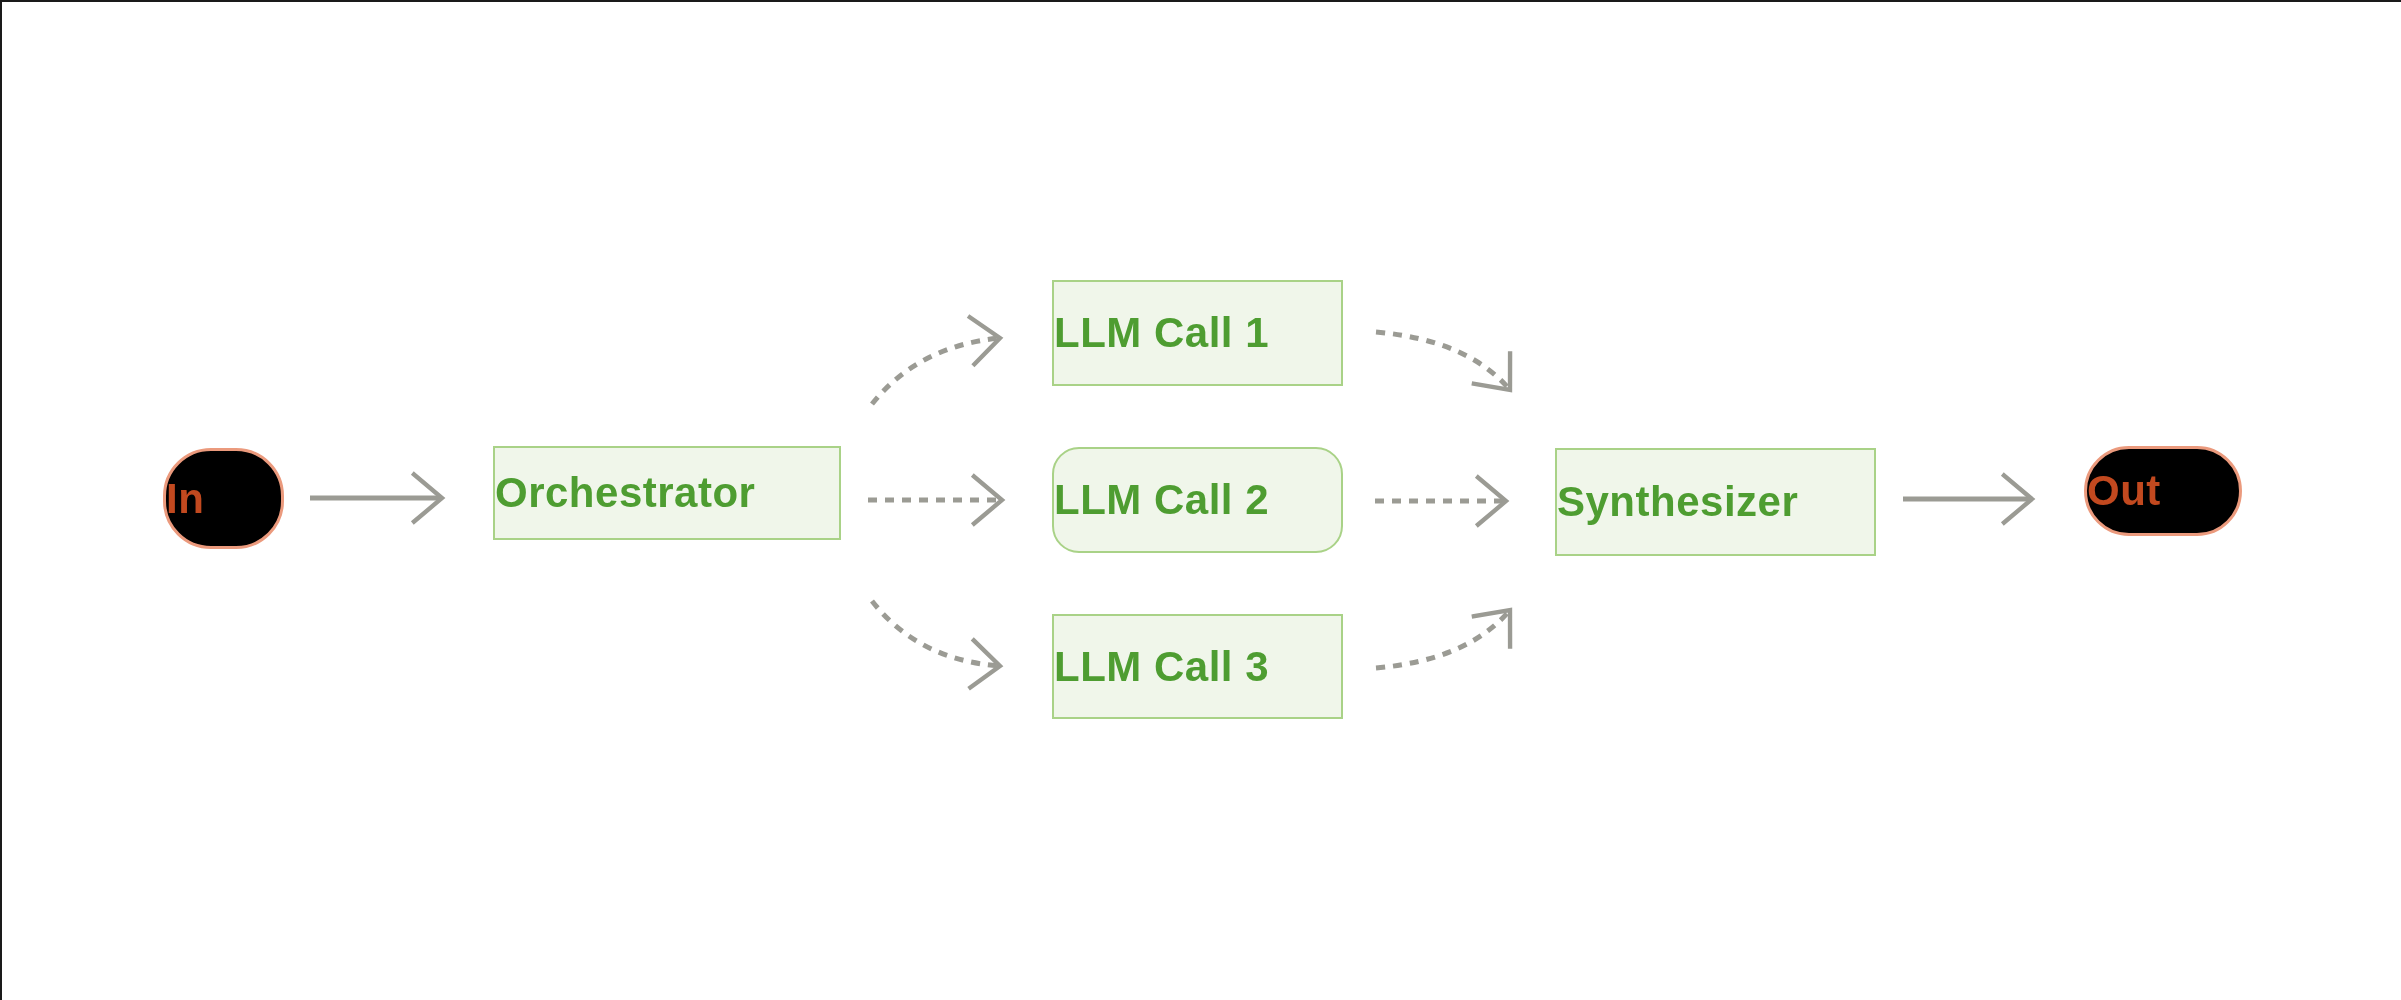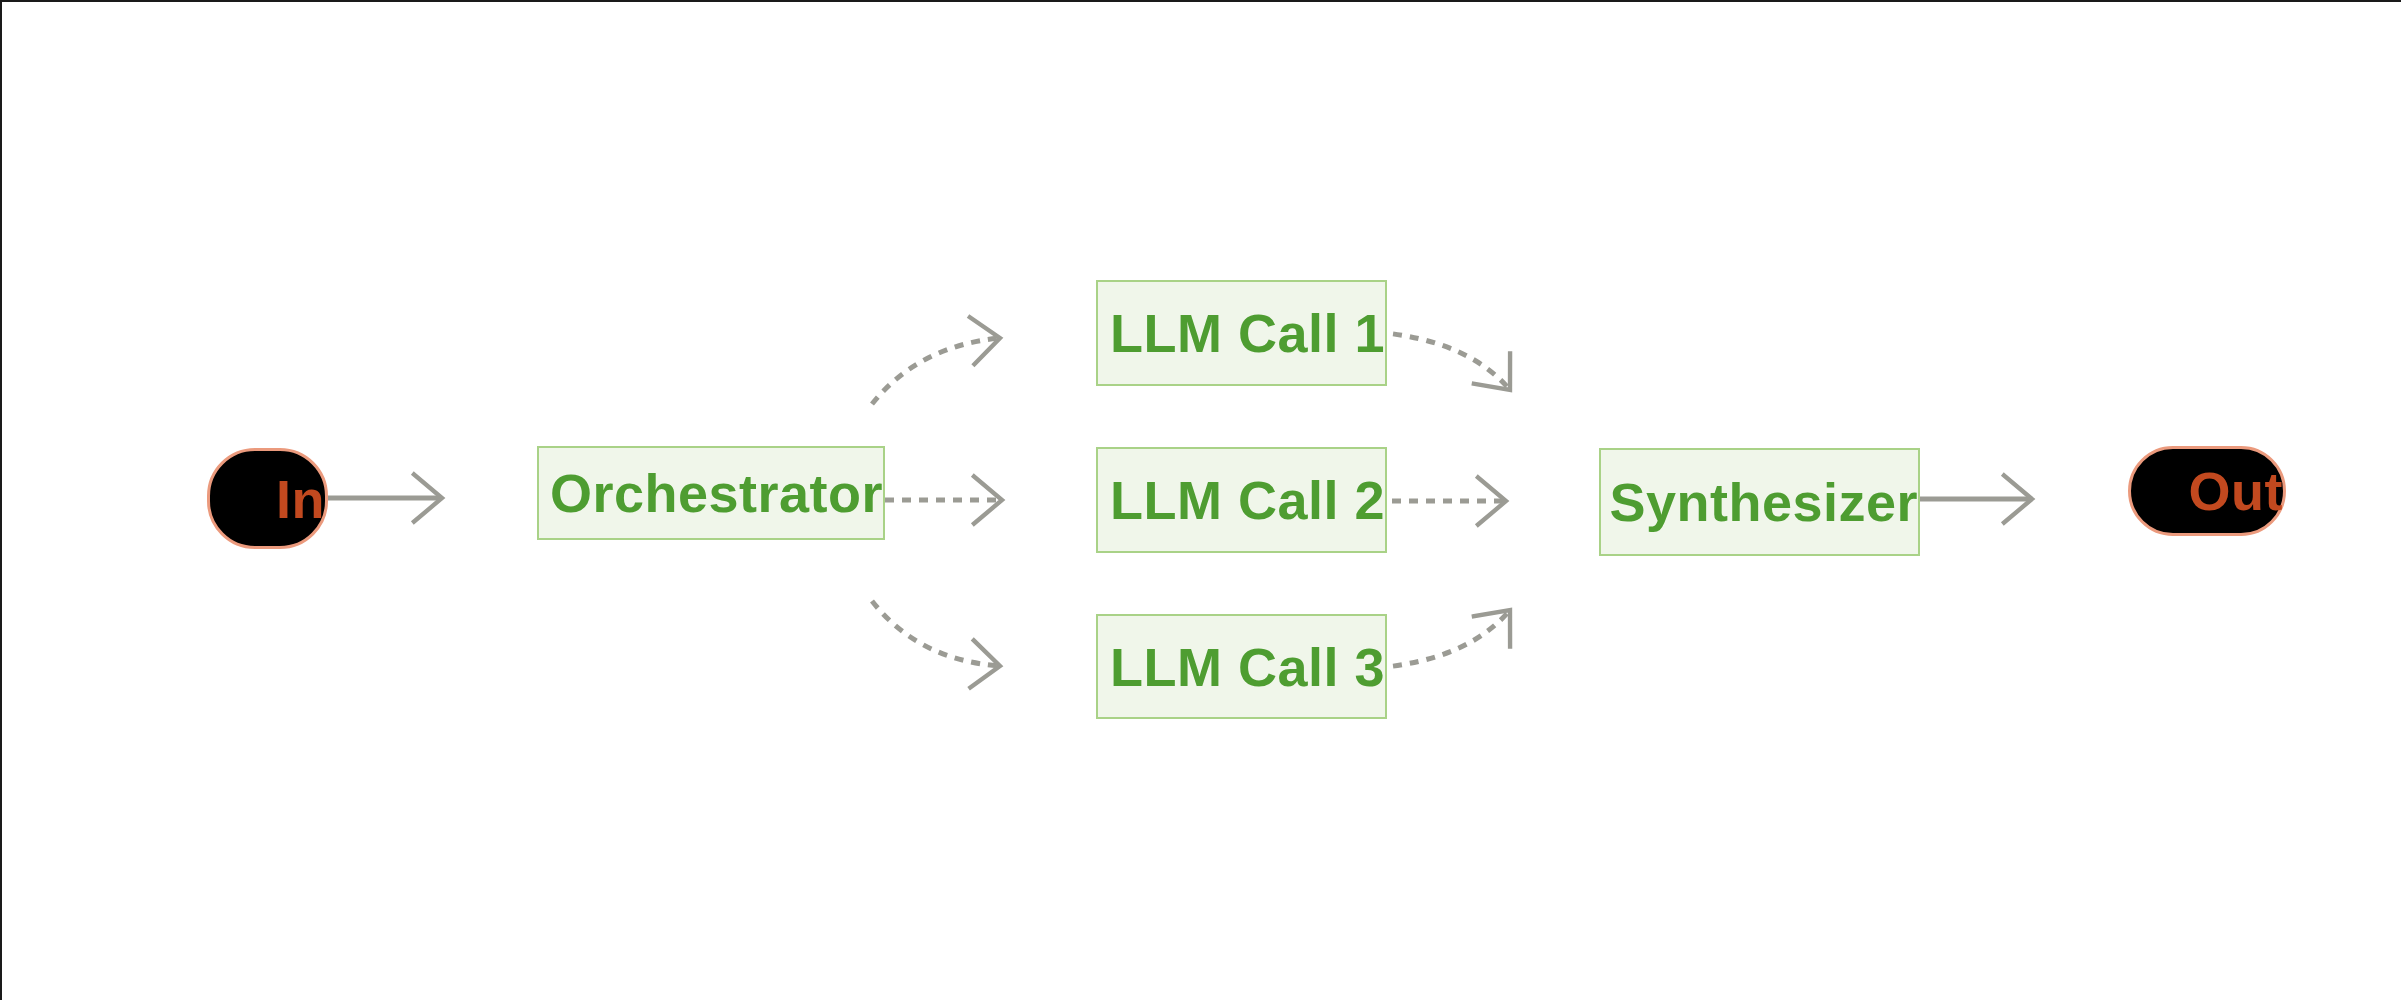--- a/index.html
+++ b/index.html
@@ -25,41 +25,40 @@
   .edge-left {
     position: absolute;
     left: 0; top: 0;
     width: 2px; height: 100%;
     background: #1a1a1a;
   }
   .node {
     position: absolute;
     display: flex;
     align-items: center;
-    justify-content: flex-end;
+    justify-content: flex-start;
     box-sizing: border-box;
     font-weight: 700;
-    font-size: 54px;
+    font-size: 42px;
     letter-spacing: 0.5px;
-    margin-left: 44px;
   }
   .process {
     background: #f0f6ea;
     border: 2px solid #a9d287;
     color: #4e9d31;
   }
   .terminal {
     background: #000000;
     border: 3px solid #eb9a7d;
     color: #c2491f;
   }
   #node-in        { left: 163px;  top: 448px; width: 121px; height: 101px; border-radius: 48px; }
   #node-orch      { left: 493px;  top: 446px; width: 348px; height: 94px; }
   #node-llm1      { left: 1052px; top: 280px; width: 291px; height: 106px; }
-  #node-llm2      { left: 1052px; top: 447px; width: 291px; height: 106px; }
+  #node-llm2      { left: 1052px; top: 447px; width: 291px; height: 106px; border-radius: 27px; }
   #node-llm3      { left: 1052px; top: 614px; width: 291px; height: 105px; }
   #node-synth     { left: 1555px; top: 448px; width: 321px; height: 108px; }
   #node-out       { left: 2084px; top: 446px; width: 158px; height: 90px; border-radius: 52px; }
   .arrows {
     position: absolute;
     left: 0; top: 0;
     width: 2401px;
     height: 1000px;
     pointer-events: none;
   }

